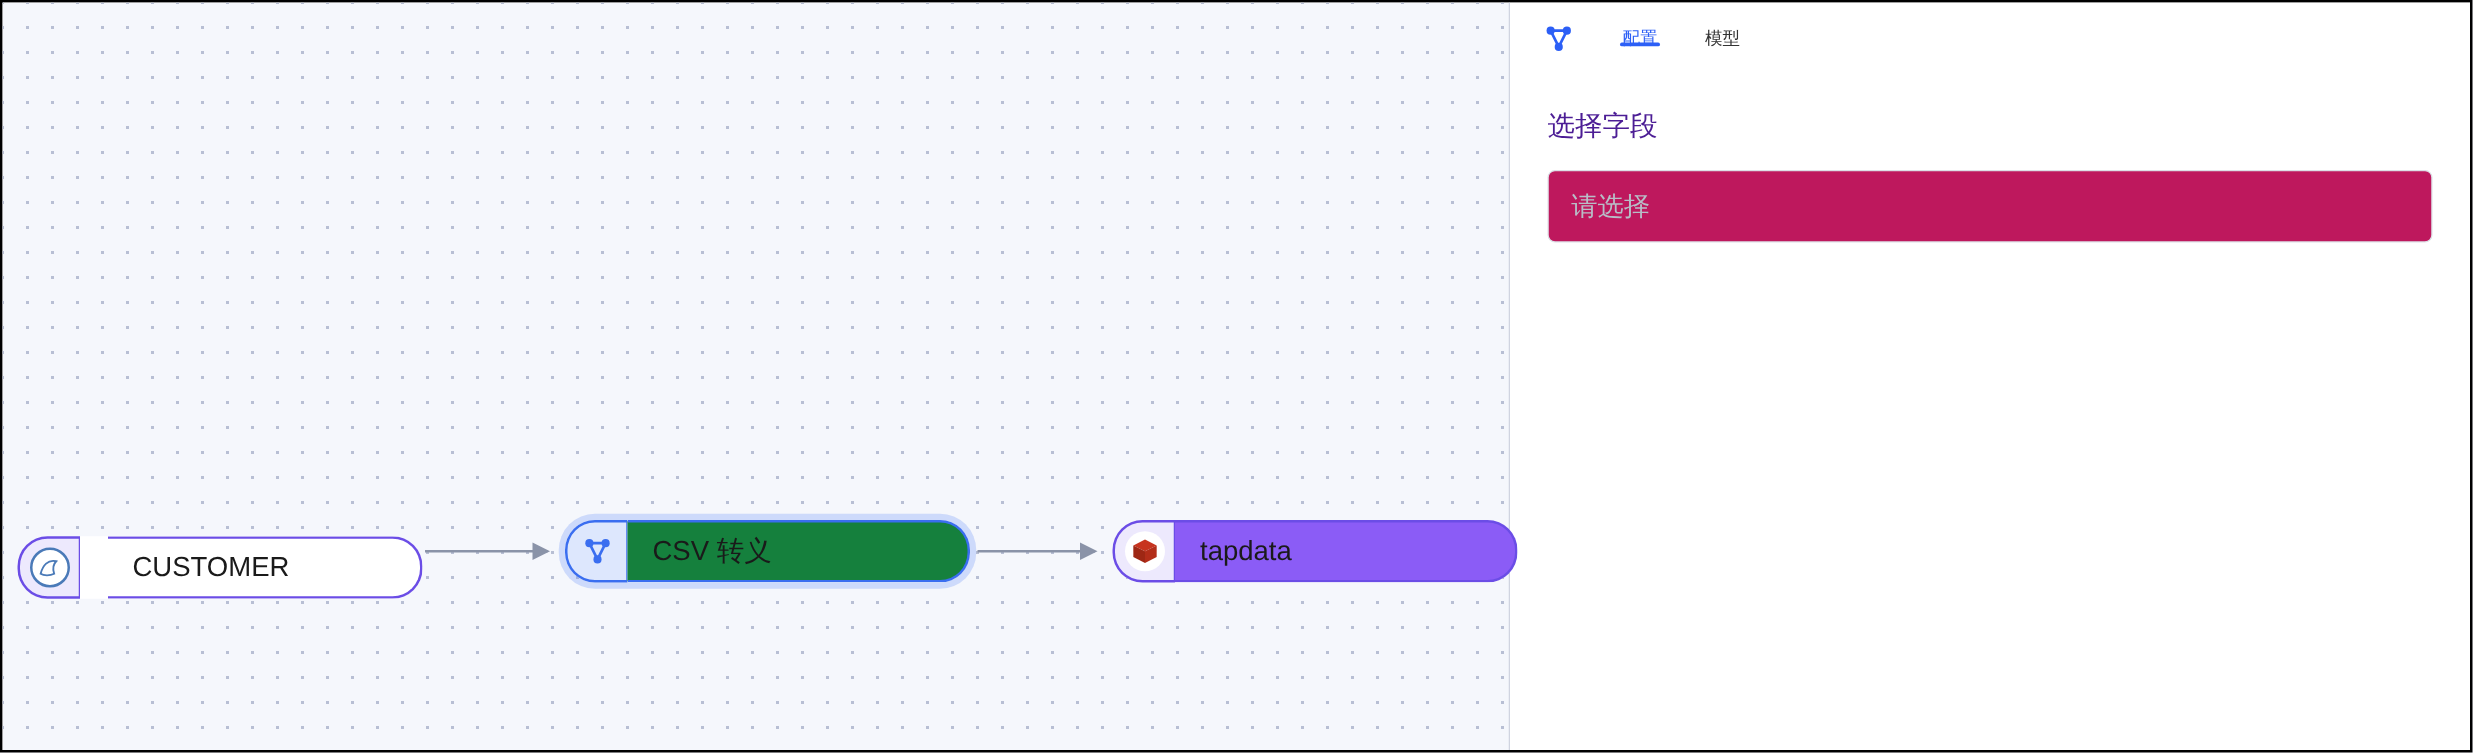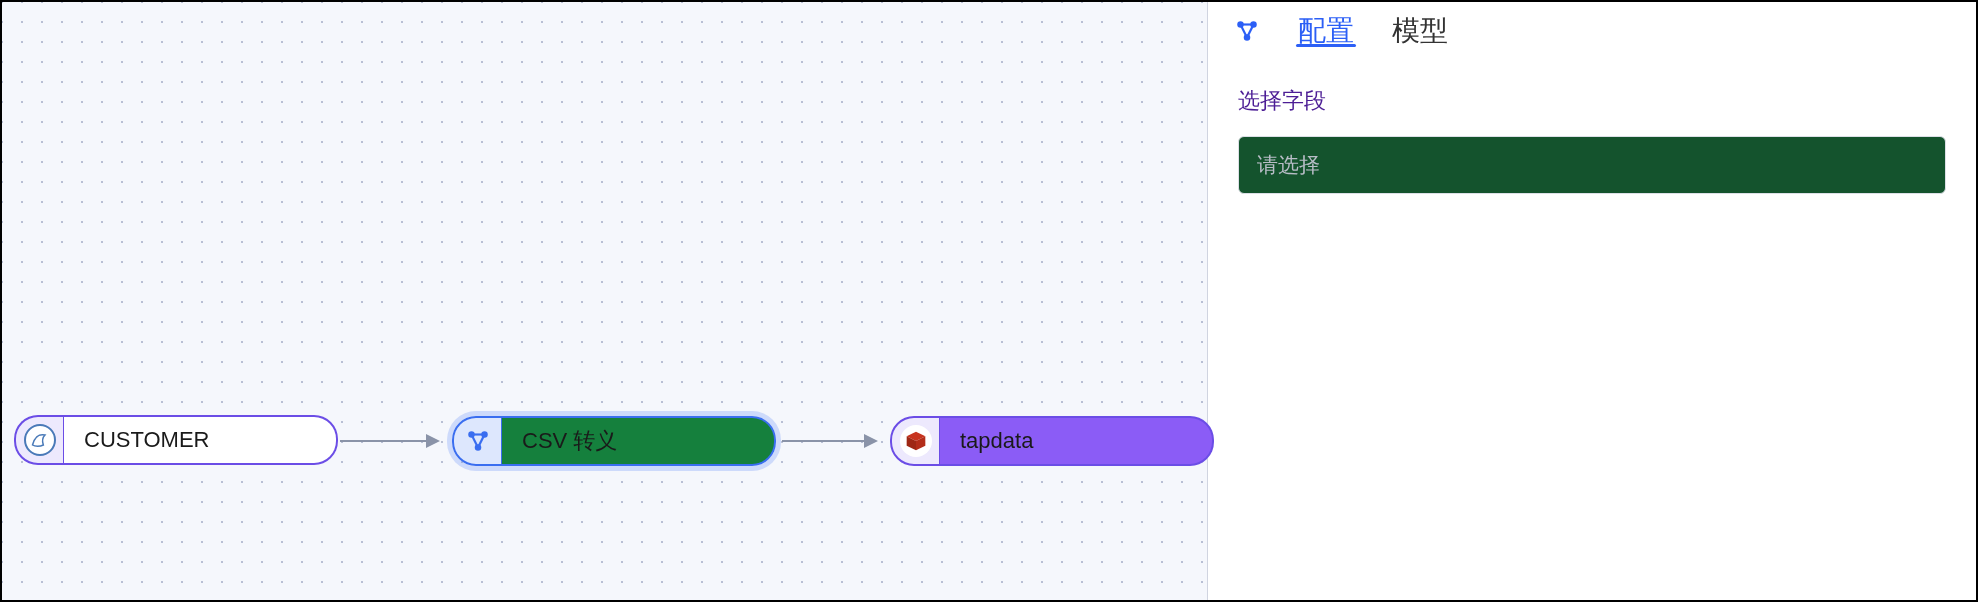--- a/index.html
+++ b/index.html
@@ -51,23 +51,24 @@
       padding: 0 20px;
       font-size: 22px;
       color: #1a1a1a;
       border-top: 2px solid;
       border-right: 2px solid;
       border-bottom: 2px solid;
       border-radius: 0 24px 24px 0;
       min-width: 240px;
     }
     .node-source {
-      top: 413px;
+      top: 427px;
       left: 12px;
       width: 324px;
+      gap: 22px;
     }
     .node-source .node-icon {
       border-color: #6b4de6;
       background: #ede9fd;
     }
     .node-source .node-label {
       border-color: #6b4de6;
       background: #fff;
     }
     .node-transform {
@@ -137,21 +138,21 @@
       gap: 34px;
     }
     .tab-icon {
       display: flex;
       align-items: center;
       justify-content: center;
       width: 30px;
       height: 30px;
     }
     .tab {
-      font-size: 28px;
+      font-size: 14px;
       color: #333;
       padding: 0 2px;
       cursor: pointer;
       position: relative;
     }
     .tab.active {
       color: #2c5ff6;
       font-weight: 500;
     }
     .tab.active::after {
@@ -173,21 +174,21 @@
       margin-bottom: 20px;
     }
     .select-box {
       border: 1px solid #dcdfe6;
       border-radius: 6px;
       padding: 14px 18px;
       font-size: 21px;
       color: #b8bdc7;
       cursor: pointer;
       width: 100%;
-      background: #14532d;
+      background: #be185d;
     }
     .icon-circle {
       width: 32px;
       height: 32px;
       border-radius: 50%;
       display: flex;
       align-items: center;
       justify-content: center;
     }
     .mysql-icon {

